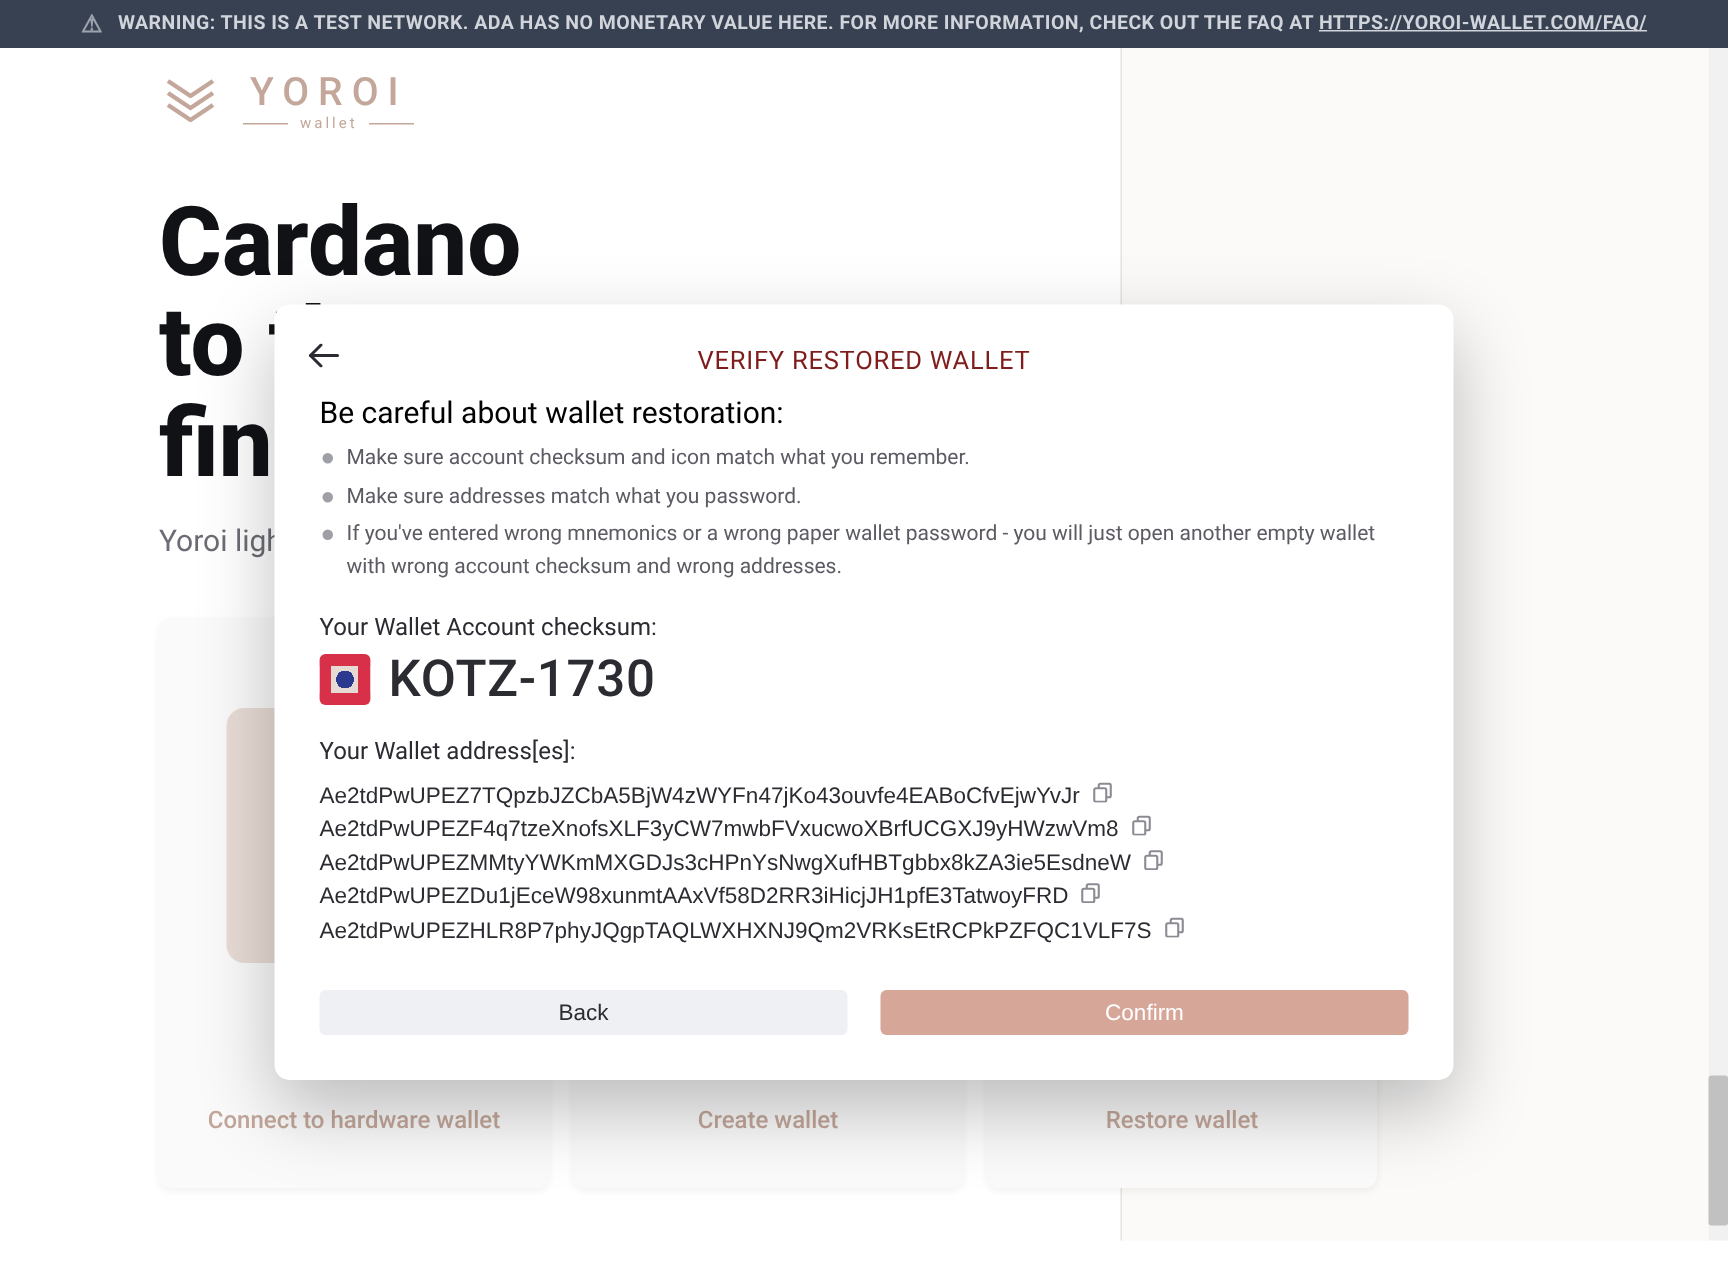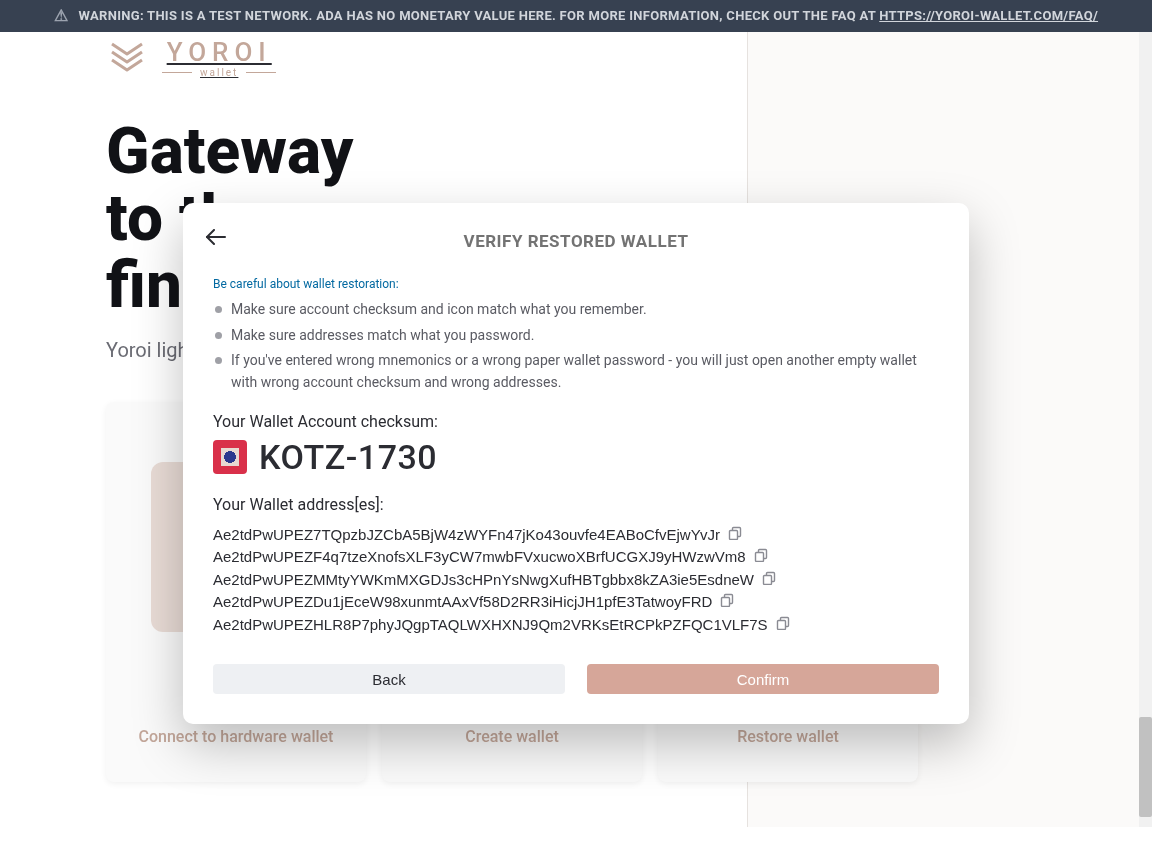--- a/index.html
+++ b/index.html
@@ -25,22 +25,21 @@
   .warning-bar a { color: #d1d5db; text-decoration: underline; }
   .page {
     position: relative;
     width: 1152px;
     height: 795px;
   }
   .header {
     display: flex;
     align-items: center;
     justify-content: space-between;
-    padding: 4px 40px 0 106px;
-    text-decoration: underline;
+    padding: 14px 40px 0 106px;
   }
   .logo {
     display: flex;
     align-items: center;
     gap: 14px;
   }
   .logo-mark svg { display: block; }
   .logo-text {
     display: flex;
     flex-direction: column;
@@ -166,28 +165,28 @@
   }
   .modal .back-arrow {
     position: absolute;
     left: 22px;
     top: 26px;
     cursor: pointer;
   }
   .modal h2 {
     text-align: center;
     font-size: 17px;
-    font-weight: 700;
+    font-weight: 400;
     letter-spacing: 0.5px;
-    color: #737373;
+    color: #7f1d1d;
   }
   .modal .intro {
-    margin-top: 26px;
-    font-size: 12px;
-    color: #0369a1;
+    margin-top: 12px;
+    font-size: 20px;
+    color: #000000;
   }
   .modal ul {
     list-style: none;
     margin-top: 8px;
   }
   .modal ul li {
     position: relative;
     padding-left: 18px;
     font-size: 14px;
     color: #5a5b63;
@@ -311,21 +310,21 @@
         <line x1="2" y1="13" x2="28" y2="13"></line>
         <circle cx="21" cy="13" r="3" fill="#fff"></circle>
         <line x1="2" y1="21" x2="28" y2="21"></line>
         <circle cx="13" cy="21" r="3" fill="#fff"></circle>
       </svg>
     </span>
   </div>
 
   <div class="hero">
     <h1>
-      <span>Gateway</span><br>
+      <span>Cardano</span><br>
       <span>to the</span><br>
       <span>financial world</span>
     </h1>
     <p>Yoroi light wallet for Cardano</p>
   </div>
 
   <div class="cards">
     <div class="card">
       <div class="illus">
           <div class="inner"></div>

